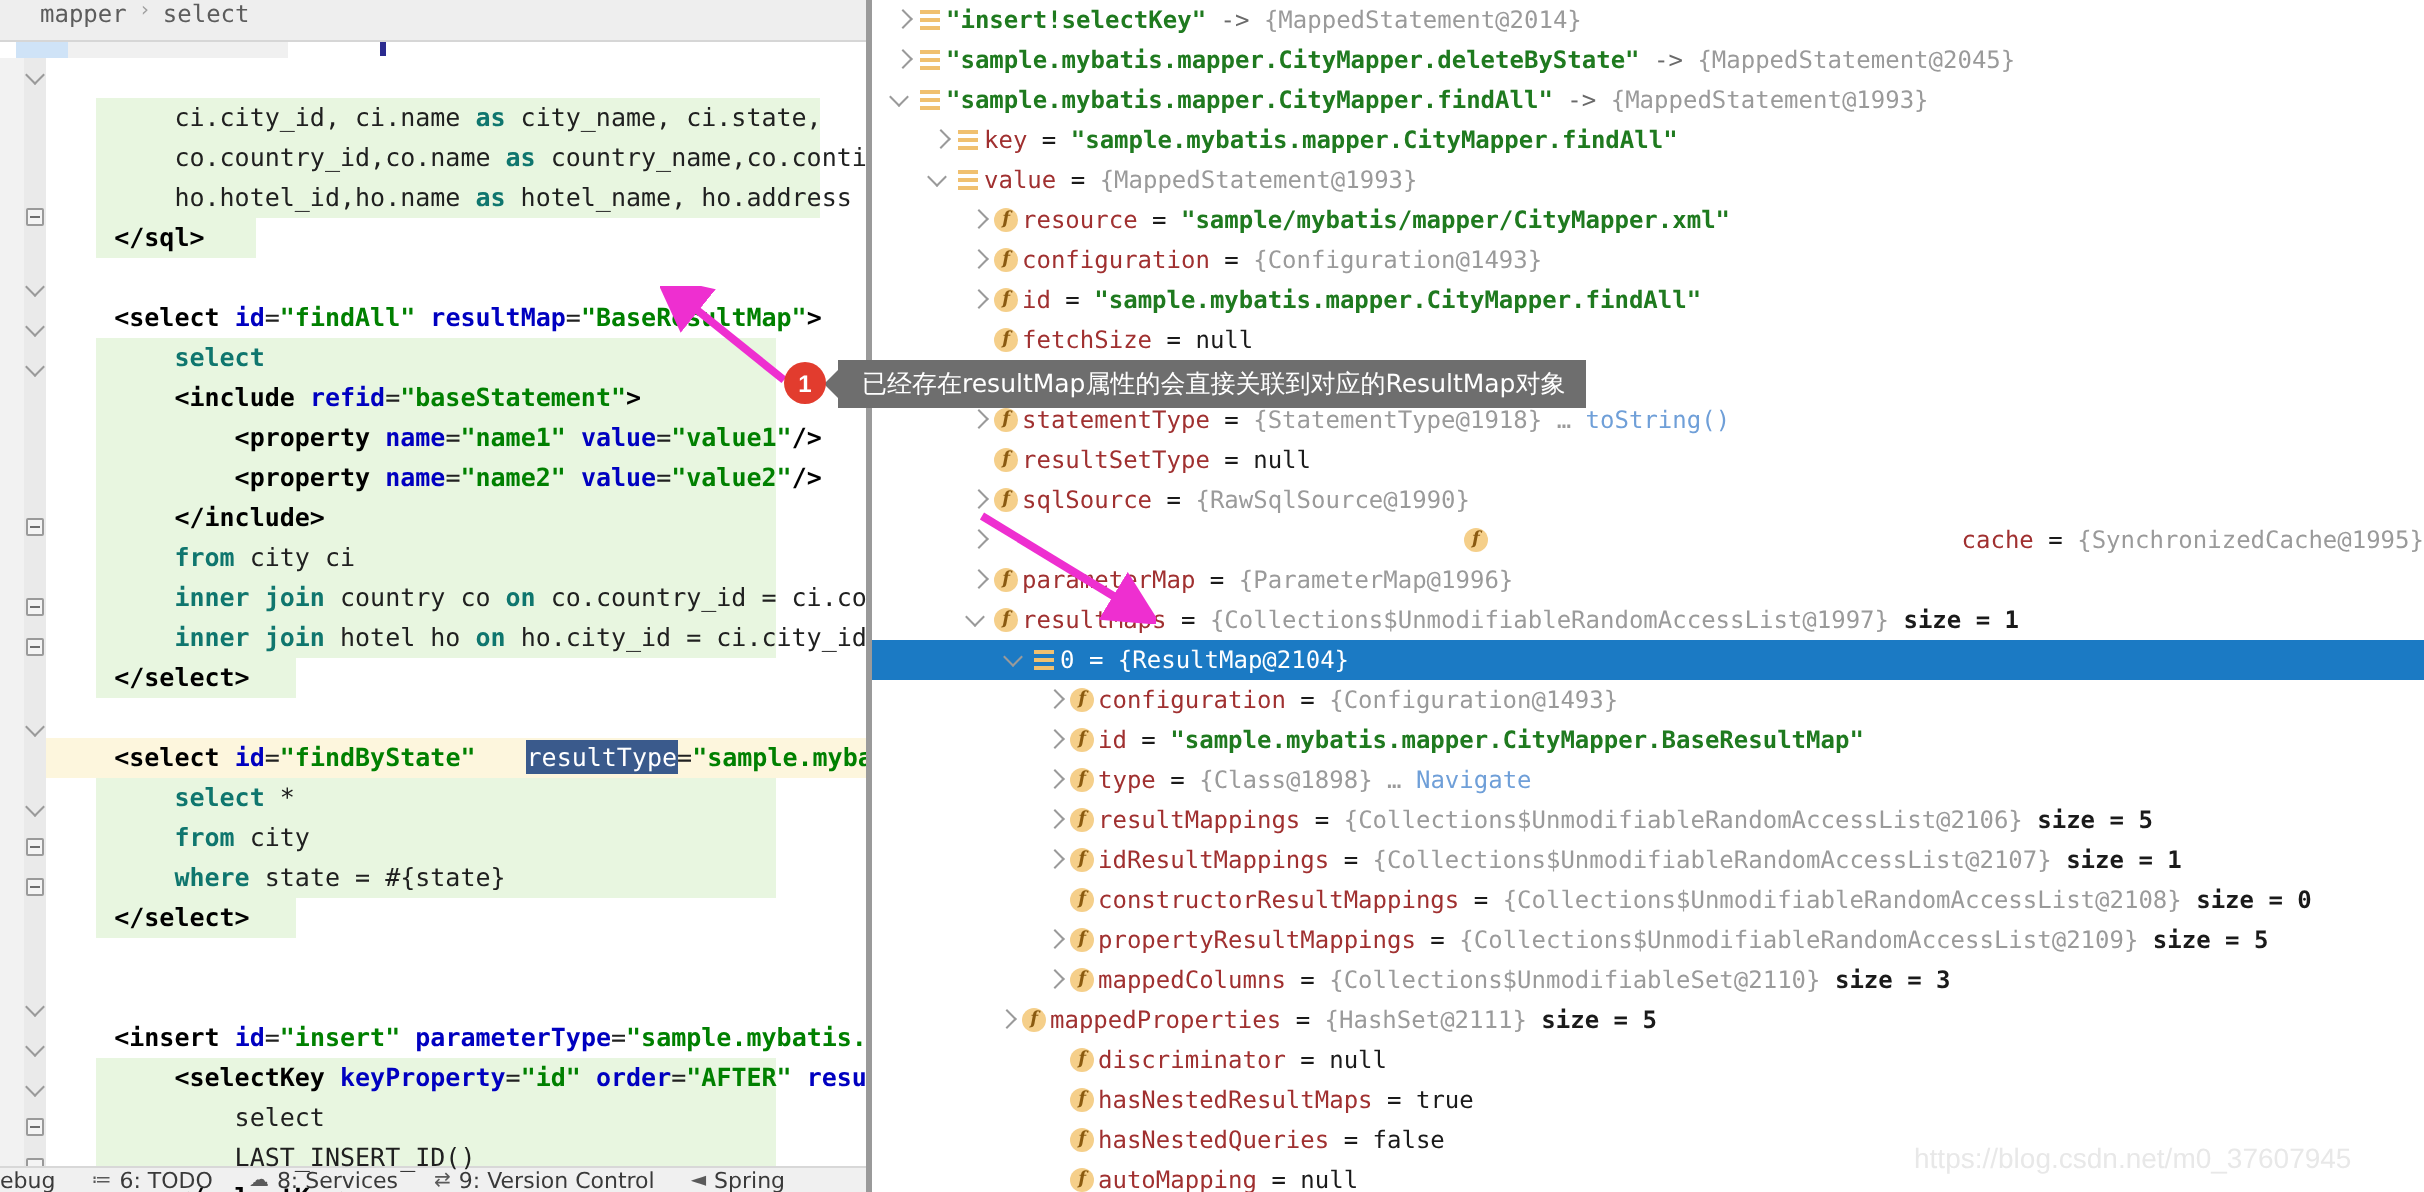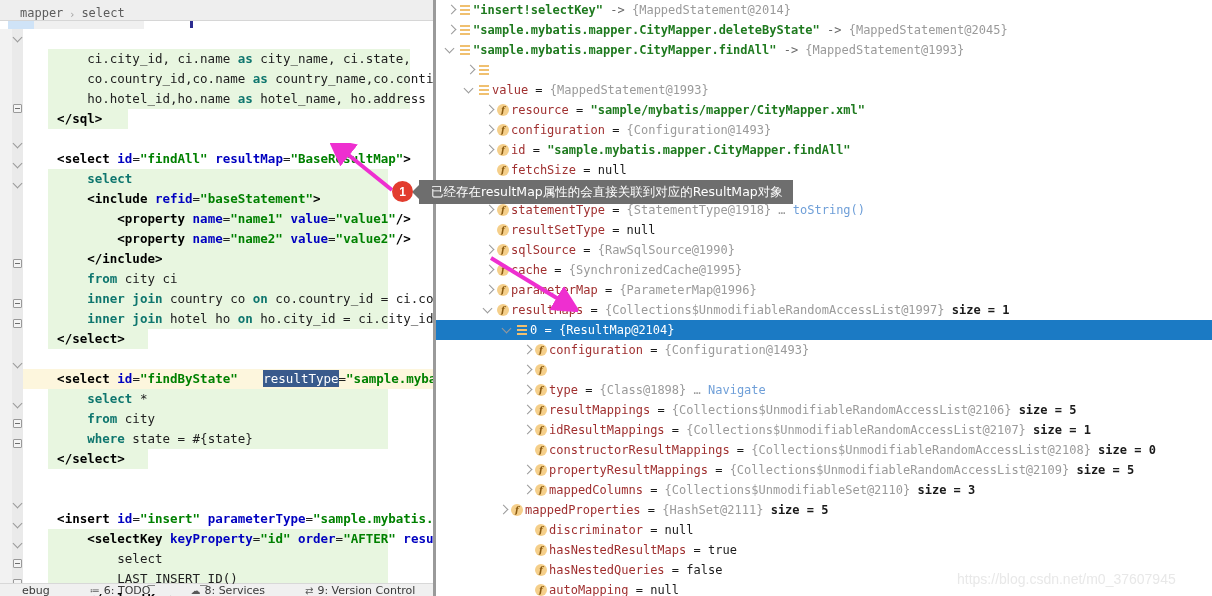--- a/index.html
+++ b/index.html
@@ -10,21 +10,21 @@
     -webkit-font-smoothing:antialiased;
   }
   
   #editor-pane{
     position:absolute;left:0;top:0;width:433px;height:596px;overflow:hidden;
     background:#ffffff;
   }
   #breadcrumb-bar{
     position:absolute;left:0;top:0;width:433px;height:21px;
     background:#eeeeee;border-bottom:1px solid #d6d6d6;
-    display:flex;align-items:flex-end;padding-left:20px;box-sizing:border-box;
+    display:flex;align-items:flex-start;padding-left:20px;box-sizing:border-box;
     font-family:"DejaVu Sans Mono", monospace;font-size:12px;color:#5c5c5c;
   }
   #breadcrumb-bar .crumb{white-space:nowrap;}
   #breadcrumb-bar .crumb-sep{margin:0 6px;color:#a0a0a0;font-size:10px;}
   #tab-strip{
     position:absolute;left:0;top:21px;width:433px;height:8px;
     background:#ffffff;
   }
   #tab-strip .tab-accent{
     position:absolute;left:8px;top:0;width:26px;height:8px;background:#cfe3f7;
@@ -148,21 +148,21 @@
     position:absolute;left:957px;top:571px;color:#e8e8e8;font-size:14px;
     font-family:"Liberation Sans", sans-serif;z-index:35;white-space:nowrap;
   }
   
   #status-bar{
     position:absolute;left:0;top:583px;width:433px;height:13px;
     background:#f0f0f0;border-top:1px solid #d8d8d8;overflow:hidden;
     font-family:"DejaVu Sans", sans-serif;font-size:11px;color:#3a3a3a;
     display:flex;align-items:center;
   }
-  #status-bar .sb{margin-right:18px;display:flex;align-items:center;white-space:nowrap;padding-left:22px;}
+  #status-bar .sb{margin-right:18px;display:flex;align-items:center;white-space:nowrap;}
   #status-bar .sb .gl{margin-right:4px;color:#5a5a5a;font-size:10px;}
 </style>
 </head>
 <body>
 
 <div id="editor-pane">
 
   <div id="breadcrumb-bar">
     <span class="crumb">mapper</span>
     <span class="crumb-sep">›</span>
@@ -213,20 +213,21 @@
       <span><span class="v-green">"sample.mybatis.mapper.CityMapper.deleteByState"</span><span class="arrow-txt"> -&gt; </span><span class="v-gray">{MappedStatement@2045}</span></span>
     </div>
     <div class="trow" style="padding-left: 8px;">
       <span class="twist expanded"></span>
       <span class="ic ic-entry"></span>
       <span><span class="v-green">"sample.mybatis.mapper.CityMapper.findAll"</span><span class="arrow-txt"> -&gt; </span><span class="v-gray">{MappedStatement@1993}</span></span>
     </div>
     <div class="trow" style="padding-left: 27px;">
       <span class="twist collapsed"></span>
       <span class="ic ic-entry"></span>
+      <span><span class="k-red">key</span><span class="eq"> = </span><span class="v-green">"sample.mybatis.mapper.CityMapper.findAll"</span></span>
     </div>
     <div class="trow" style="padding-left: 27px;">
       <span class="twist expanded"></span>
       <span class="ic ic-entry"></span>
       <span><span class="k-red">value</span><span class="eq"> = </span><span class="v-gray">{MappedStatement@1993}</span></span>
     </div>
     <div class="trow" style="padding-left: 46px;">
       <span class="twist collapsed"></span>
       <span class="ic ic-field"></span>
       <span><span class="k-red">resource</span><span class="eq"> = </span><span class="v-green">"sample/mybatis/mapper/CityMapper.xml"</span></span>
@@ -259,21 +260,21 @@
     <div class="trow" style="padding-left: 46px;">
       <span class="twist"></span>
       <span class="ic ic-field"></span>
       <span><span class="k-red">resultSetType</span><span class="eq"> = </span><span class="v-black">null</span></span>
     </div>
     <div class="trow" style="padding-left: 46px;">
       <span class="twist collapsed"></span>
       <span class="ic ic-field"></span>
       <span><span class="k-red">sqlSource</span><span class="eq"> = </span><span class="v-gray">{RawSqlSource@1990}</span></span>
     </div>
-    <div class="trow" style="padding-left: 46px;">
+    <div class="trow" style="padding-left: 46px; justify-content: space-between;">
       <span class="twist collapsed"></span>
       <span class="ic ic-field"></span>
       <span><span class="k-red">cache</span><span class="eq"> = </span><span class="v-gray">{SynchronizedCache@1995}</span></span>
     </div>
     <div class="trow" style="padding-left: 46px;">
       <span class="twist collapsed"></span>
       <span class="ic ic-field"></span>
       <span><span class="k-red">parameterMap</span><span class="eq"> = </span><span class="v-gray">{ParameterMap@1996}</span></span>
     </div>
     <div class="trow" style="padding-left: 46px;">
@@ -287,20 +288,21 @@
       <span><span class="v-black">0</span><span class="eq"> = </span><span class="v-black">{ResultMap@2104}</span></span>
     </div>
     <div class="trow" style="padding-left: 84px;">
       <span class="twist collapsed"></span>
       <span class="ic ic-field"></span>
       <span><span class="k-red">configuration</span><span class="eq"> = </span><span class="v-gray">{Configuration@1493}</span></span>
     </div>
     <div class="trow" style="padding-left: 84px;">
       <span class="twist collapsed"></span>
       <span class="ic ic-field"></span>
+      <span><span class="k-red">id</span><span class="eq"> = </span><span class="v-green">"sample.mybatis.mapper.CityMapper.BaseResultMap"</span></span>
     </div>
     <div class="trow" style="padding-left: 84px;">
       <span class="twist collapsed"></span>
       <span class="ic ic-field"></span>
       <span><span class="k-red">type</span><span class="eq"> = </span><span class="v-gray">{Class@1898}</span><span class="v-gray"> … </span><span class="v-link">Navigate</span></span>
     </div>
     <div class="trow" style="padding-left: 84px;">
       <span class="twist collapsed"></span>
       <span class="ic ic-field"></span>
       <span><span class="k-red">resultMappings</span><span class="eq"> = </span><span class="v-gray">{Collections$UnmodifiableRandomAccessList@2106}</span><span class="v-size">  size = 5</span></span>

